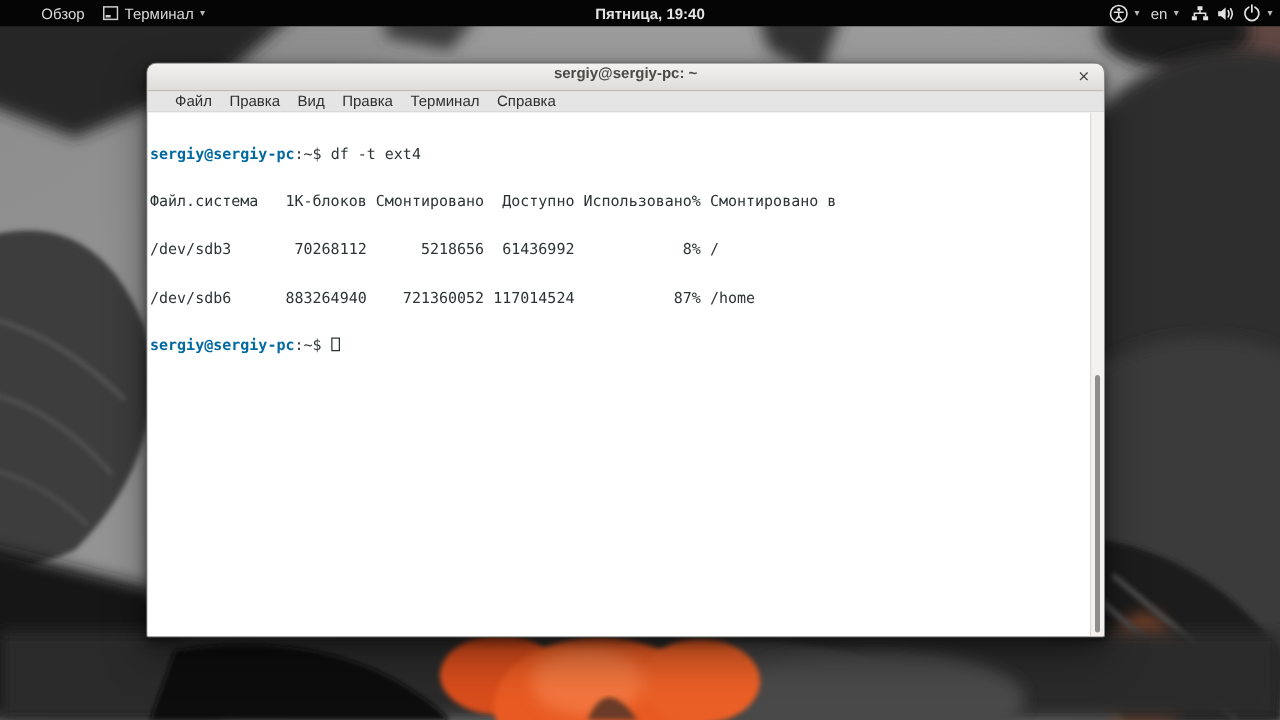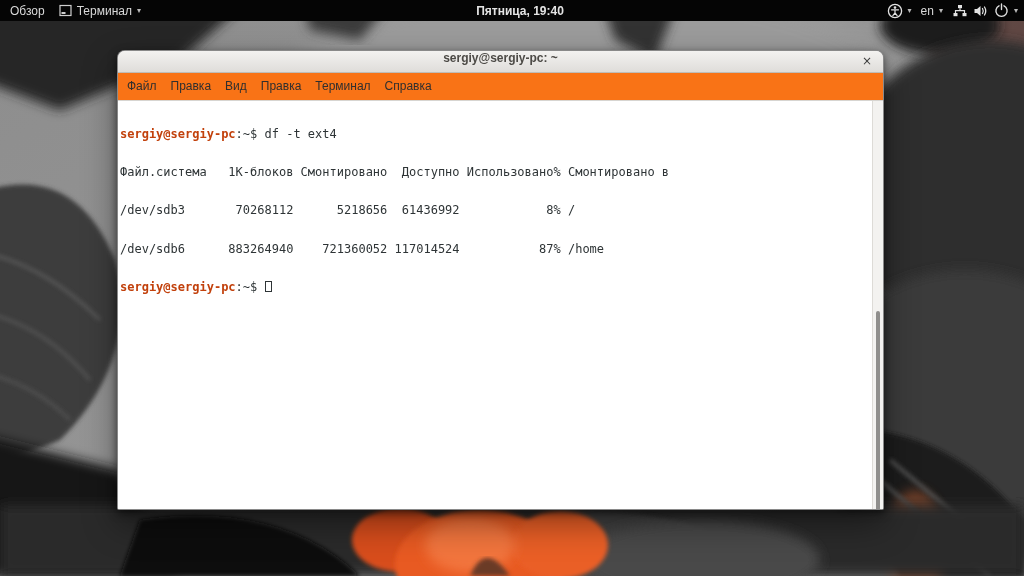--- a/index.html
+++ b/index.html
@@ -9,21 +9,21 @@
   
   #wallpaper { position:absolute; inset:0; z-index:0; }
 
   
   .topbar {
     position:absolute; top:0; left:0; width:1024px; height:21px;
     background:#050505; color:#d9d9d9; font-size:12px; z-index:30;
     display:flex; align-items:center;
   }
   .topbar .left { display:flex; align-items:center; gap:14px; padding-left:10px; }
-  .topbar .activities { cursor:default; }
+  .topbar .activities { cursor:default;margin-left:23px; }
   .topbar .appmenu { display:flex; align-items:center; gap:5px; }
   .topbar .clock {
     position:absolute; left:0; right:0; text-align:center; font-weight:700; color:#e4e4e4;margin-left:16px;
   }
   .topbar .right {
     position:absolute; right:6px; top:0; height:21px;
     display:flex; align-items:center; gap:9px; z-index:2;
   }
   .caret { font-size:8px; color:#b9b9b9; line-height:1; }
   .tray-group { display:flex; align-items:center; gap:5px; }
@@ -42,33 +42,33 @@
     border-bottom:1px solid #bfbdb8; position:relative;
     display:flex; justify-content:center;
   }
   .titlebar .title { font-size:12px; font-weight:700; color:#4c4a46; }
   .titlebar .close-btn {
     position:absolute; right:8px; top:3px; width:16px; height:16px;
     font-size:12px; color:#3c3c3c; text-align:center; line-height:15px; cursor:default;
     font-family:"DejaVu Sans", sans-serif;
   }
   .menubar {
-    height:28px; background:#f97316; border-bottom:1px solid #d7d5d1;
-    display:flex; align-items:center; padding-left:2px; gap:0;
+    height:17px; background:#e5e5e5; border-bottom:1px solid #d7d5d1;
+    display:flex; align-items:center; padding-left:15px; gap:0;
   }
   .menubar .menu-item { font-size:12px; color:#2f2f2f; padding:0 7px; line-height:17px; }
 
   .term {
     position:relative; height:419px; background:#ffffff;
     font-family:"DejaVu Sans Mono","Liberation Mono",monospace;
     font-size:12px; line-height:12.8px; color:#2e3436;
     padding:1px 16px 0 2px; white-space:pre;
   }
   .term .line { white-space:pre; }
-  .prompt { color:#c2410c; font-weight:700; }
+  .prompt { color:#0369a1; font-weight:700; }
   .cursor {
     display:inline-block; width:7px; height:11px;
     border:1px solid #2e3436; vertical-align:-1px; background:transparent;
   }
   .scrollbar {
     position:absolute; top:0; right:0; width:11px; height:419px;
     background:#f3f2f0; border-left:1px solid #dddbd7;
   }
   .scroll-thumb {
     position:absolute; right:3px; width:4px; top:50%; bottom:3px;

